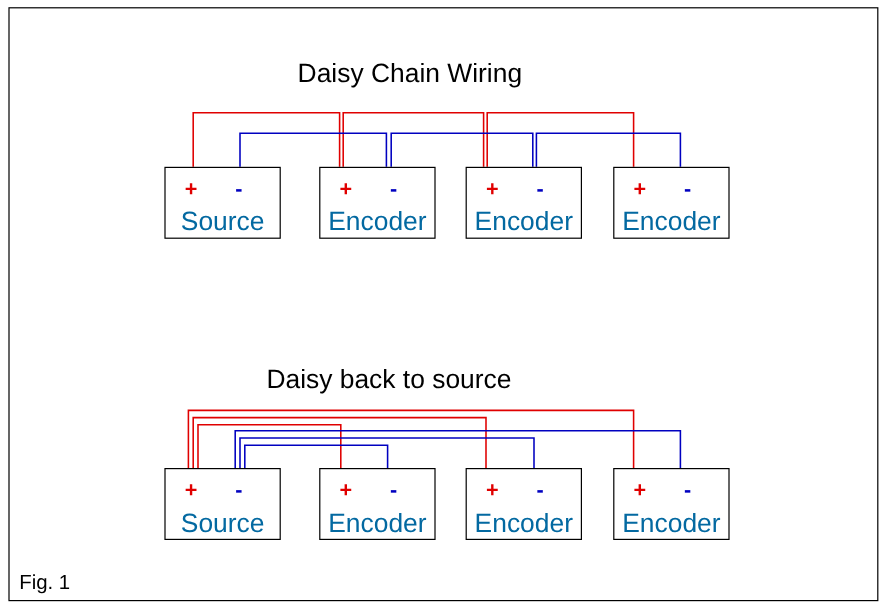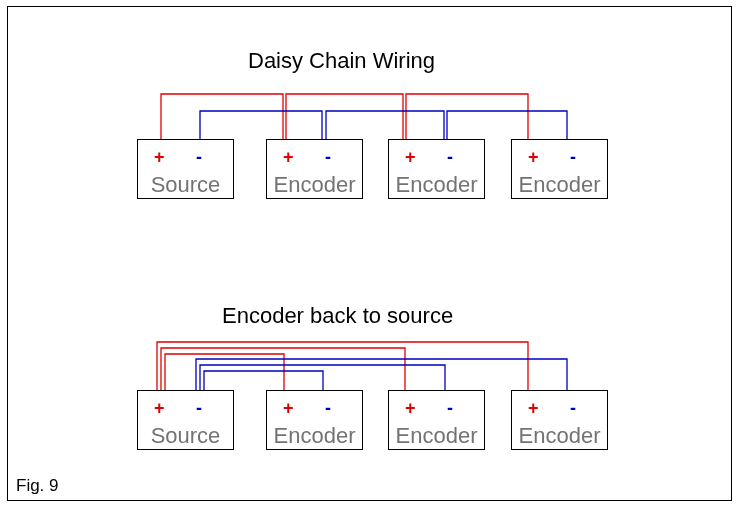--- a/index.html
+++ b/index.html
@@ -1,21 +1,21 @@
 <!DOCTYPE html>
 <html><head>
 <meta charset="utf-8">
 <style>
   html, body { margin:0; padding:0; background:#ffffff; }
   body { width:742px; height:511px; position:relative; overflow:hidden; font-family:"Liberation Sans", sans-serif; }
   #stage { position:absolute; left:0; top:0; width:674px; height:511px;text-decoration:underline; }
   .frame { position:absolute; left:7px; top:6px; width:725px; height:495px; border:1.5px solid #000; box-sizing:border-box; }
   .title { position:absolute; font-size:22px; color:#000; white-space:nowrap; line-height:1; }
   .box { position:absolute; width:97px; height:60px; border:1px solid #000; box-sizing:border-box; background:#fff; }
-  .box-label { position:absolute; left:0; right:0; bottom:2px; text-align:center; font-size:22px; color:#737373; line-height:1; }
+  .box-label { position:absolute; left:0; right:0; bottom:2px; text-align:center; font-size:22px; color:#0369a1; line-height:1; }
   .term { position:absolute; top:8px; font-size:18px; font-weight:bold; line-height:1; }
   .term.pos { color:#e00000; left:16px; }
   .term.neg { color:#0000c0; left:58px; }
   .fig { position:absolute; left:16px; top:476px; font-size:17px; color:#000; }
   svg { position:absolute; left:0; top:0; }
 </style>
 </head>
 <body>
 
 <div id="stage">
@@ -52,21 +52,21 @@
     <span class="term pos">+</span>
     <span class="term neg">-</span>
     <span class="box-label">Encoder</span>
   </div>
   <div class="box" style="left:511px; top:139px;">
     <span class="term pos">+</span>
     <span class="term neg">-</span>
     <span class="box-label">Encoder</span>
   </div>
 
-  <div class="title" style="left:222px; top:305px;">Encoder back to source</div>
+  <div class="title" style="left:222px; top:305px;">Daisy back to source</div>
 
   <div class="box" style="left:137px; top:390px;">
     <span class="term pos">+</span>
     <span class="term neg">-</span>
     <span class="box-label">Source</span>
   </div>
   <div class="box" style="left:266px; top:390px;">
     <span class="term pos">+</span>
     <span class="term neg">-</span>
     <span class="box-label">Encoder</span>
@@ -75,14 +75,14 @@
     <span class="term pos">+</span>
     <span class="term neg">-</span>
     <span class="box-label">Encoder</span>
   </div>
   <div class="box" style="left:511px; top:390px;">
     <span class="term pos">+</span>
     <span class="term neg">-</span>
     <span class="box-label">Encoder</span>
   </div>
 
-  <div class="fig">Fig. 9</div>
+  <div class="fig">Fig. 1</div>
 </div>
 
 </body></html>

